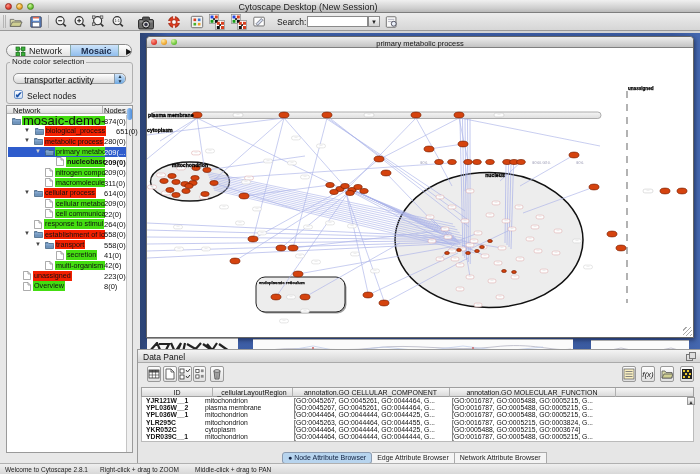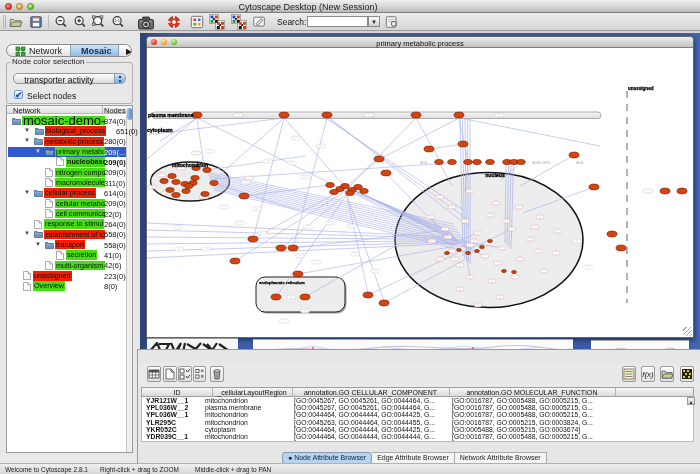--- a/index.html
+++ b/index.html
@@ -644,20 +644,27 @@
       <circle cx="140" cy="6" r="1" fill="#c66"></circle>
       <circle cx="220" cy="4" r="1" fill="#c66"></circle>
     </svg></div>
 <div class="abs" style="left:591px;top:340px;width:98px;height:9px;background:#fbfbfb;border-top:1px solid #aaa"><svg width="98" height="9" viewBox="0 0 98 9">
       <path d="M5 7 L30 2 L55 7 L80 2 L95 6" stroke="#aab" stroke-width="0.7" fill="none"></path>
       <circle cx="30" cy="4" r="1" fill="#b8a030"></circle>
       <circle cx="70" cy="5" r="1" fill="#b8a030"></circle>
     </svg></div>
 
 <div class="abs" style="left:137px;top:349px;width:563px;height:114px;background:#e6e6e6;border-left:1px solid #9a9a9a;border-top:1px solid #9a9a9a">
+ <div class="abs" style="left:0;top:0;width:563px;height:13px;background:linear-gradient(#f4f4f4,#d5d5d5);border-bottom:1px solid #aaa">
+   <div class="abs" style="left:5px;top:2px;font-size:8.5px;color:#111">Data Panel</div>
+   <svg class="abs" style="left:548px;top:2px" width="10" height="9" viewBox="0 0 10 9">
+        <rect x="0.5" y="2.5" width="6" height="6" fill="none" stroke="#777" stroke-width="1"></rect>
+        <rect x="3.5" y="0.5" width="6" height="6" fill="#ddd" stroke="#777" stroke-width="1"></rect>
+      </svg>
+ </div>
  <div class="abs" style="left:0;top:13px;width:563px;height:24px;background:#e9e9e9">
    <div class="abs" style="left:9px;top:3px;width:14px;height:16px;background:linear-gradient(#fdfdfd,#e0e0e0);border:1px solid #9a9a9a;border-radius:2px"><svg width="12" height="14" viewBox="0 0 12 12">
           <rect x="1" y="2" width="10" height="8" fill="#fff" stroke="#333" stroke-width="0.8"></rect>
           <rect x="1" y="2" width="10" height="2.5" fill="#555"></rect>
           <line x1="1" y1="7" x2="11" y2="7" stroke="#333" stroke-width="0.6"></line>
           <line x1="4.3" y1="2" x2="4.3" y2="10" stroke="#333" stroke-width="0.6"></line>
           <line x1="7.6" y1="2" x2="7.6" y2="10" stroke="#333" stroke-width="0.6"></line>
         </svg></div>
       <div class="abs" style="left:25px;top:3px;width:14px;height:16px;background:linear-gradient(#fdfdfd,#e0e0e0);border:1px solid #9a9a9a;border-radius:2px"><svg width="12" height="14" viewBox="0 0 12 12">
           <path d="M2 11 L2 1 L7 1 L10 4 L10 11 Z" fill="#fff" stroke="#444" stroke-width="0.8"></path>

